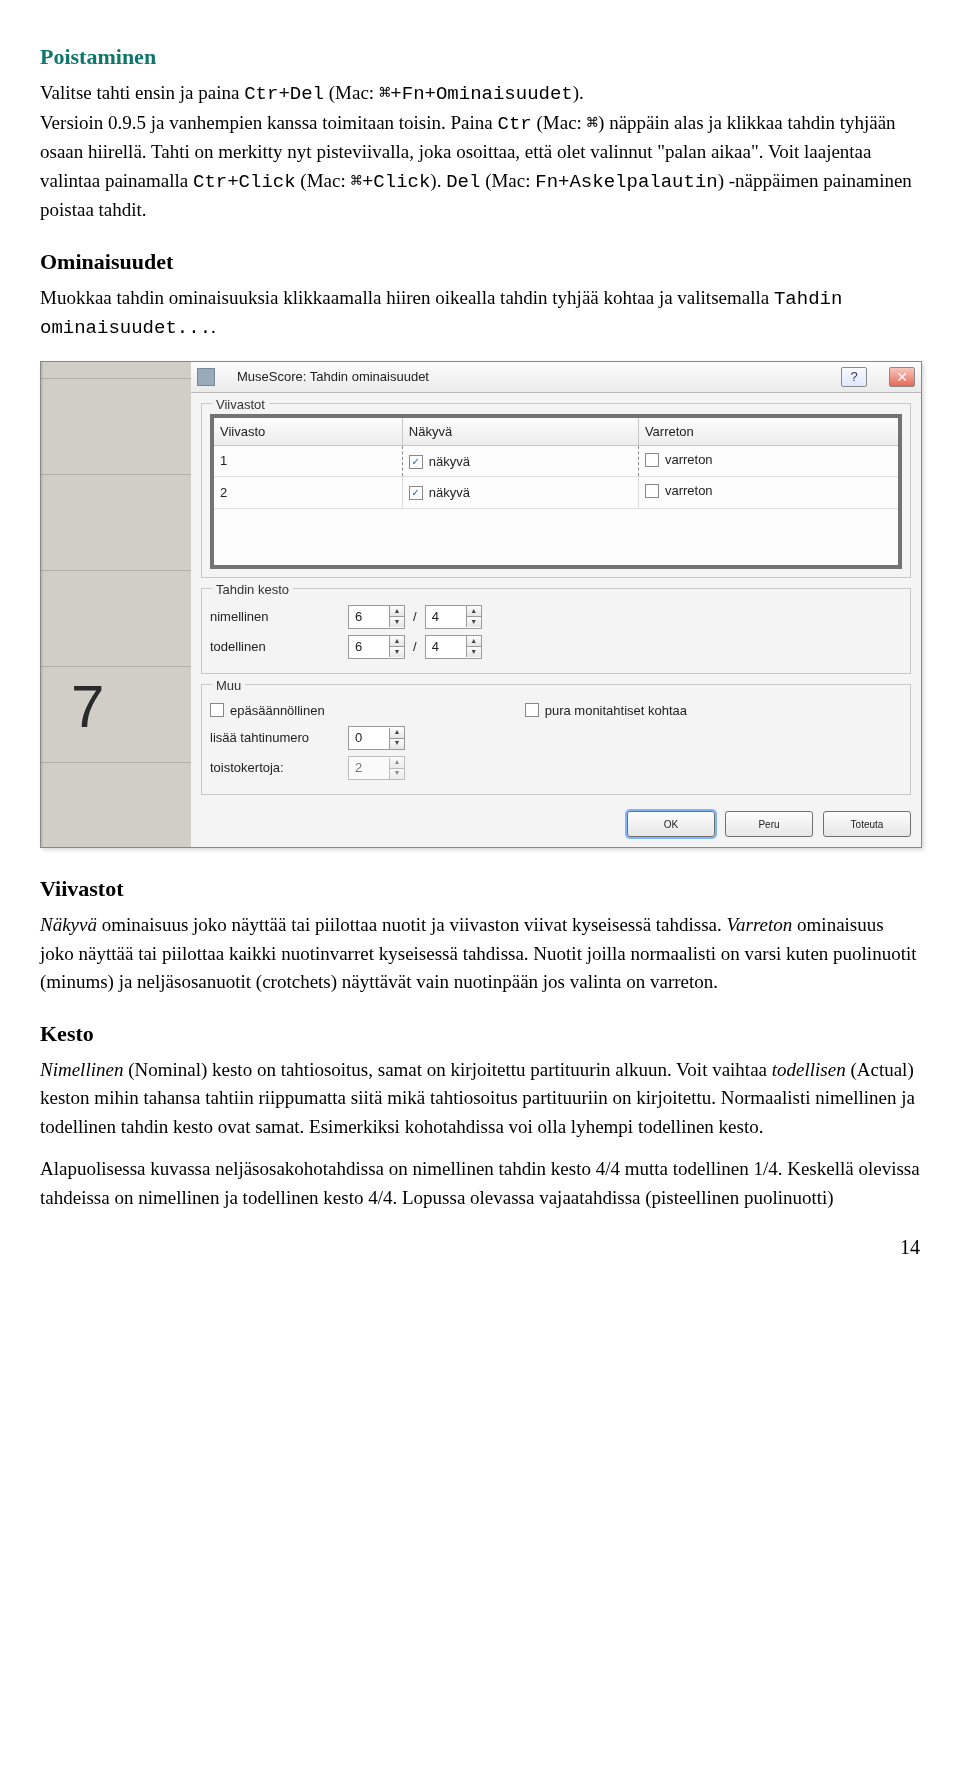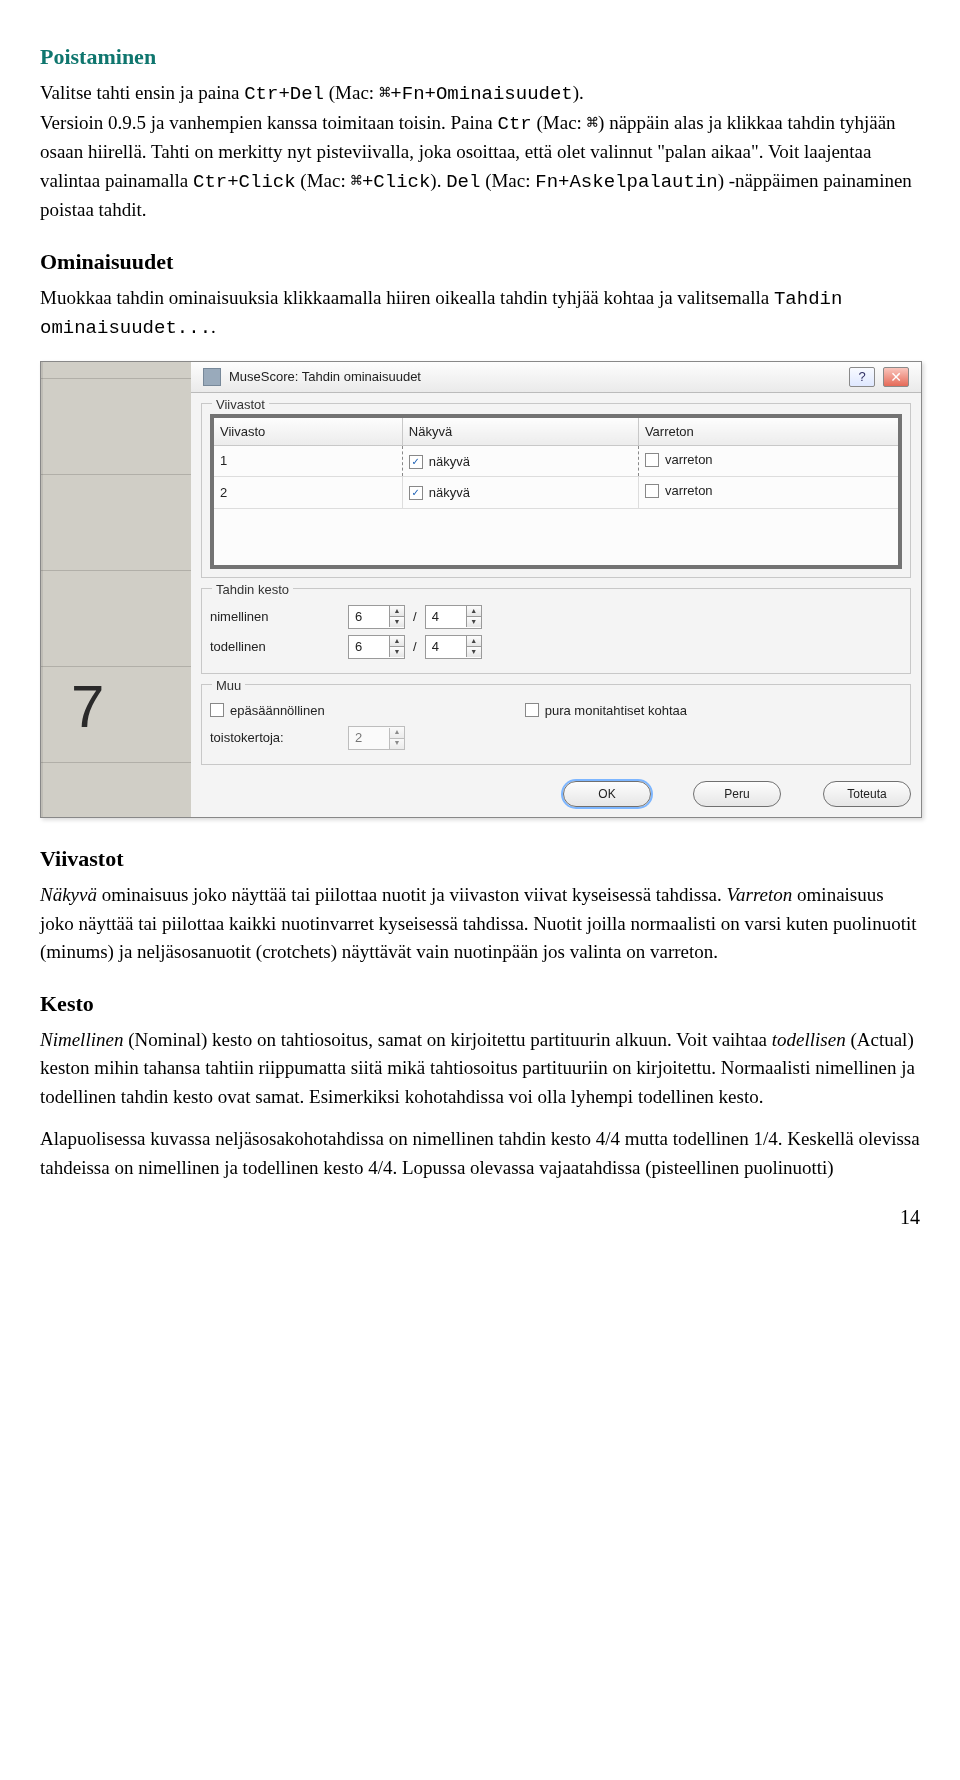--- a/index.html
+++ b/index.html
@@ -45,22 +45,22 @@
     filter: blur(.3px);
   }
   .sheet-glyph{position:absolute; font-size:60px; color:#2a2a2a; font-family: Arial, sans-serif;}
   .dialog-body { flex:1; background:#f4f4f4; }
   .titlebar {
     height: 30px;
     background: linear-gradient(#fdfdfd,#eaeaea);
     border-bottom: 1px solid #bbb;
     display: flex;
     align-items: center;
-    padding: 0 12px;
-    gap: 8px;
+    padding: 0 6px;
+    gap: 22px;
   }
   .titlebar .ico { width:16px; height:16px; background:#9ab; border:1px solid #789; }
   .titlebar .spacer{flex:1;}
   .tb-btn { width:24px; height:18px; border:1px solid #8a8a8a; border-radius:2px; display:flex;align-items:center;justify-content:center; }
   .tb-btn.help{ background:linear-gradient(#f8faff,#dfe8ff); }
   .tb-btn.close{ background:linear-gradient(#f9c5bc,#e56a58); color:#fff; }
   .tb-btn.close span{font-size:14px; line-height:1;}
   .tb-btn.help span{font-size:13px; color:#336;}
   .group {
     border:1px solid #c8c8c8;
@@ -81,21 +81,21 @@
   .chk{display:inline-flex; align-items:center; gap:6px;}
   .chk-box{width:12px;height:12px;border:1px solid #888;background:#fff;display:inline-flex;align-items:center;justify-content:center;font-size:10px;color:#1a5fb4;}
   .row{display:flex;align-items:center;gap:8px;margin:6px 0;}
   .spin{display:inline-flex;align-items:center;border:1px solid #9a9a9a;background:#fff;height:22px;}
   .spin .val{padding:0 6px; min-width:28px; text-align:left;}
   .spin .btns{display:flex;flex-direction:column;border-left:1px solid #9a9a9a;}
   .spin .btns div{width:14px;height:10px;display:flex;align-items:center;justify-content:center;border-bottom:1px solid #9a9a9a;font-size:7px;color:#444;background:linear-gradient(#fdfdfd,#e6e6e6);}
   .spin .btns div:last-child{border-bottom:none;}
   .label{min-width:130px;}
   .dlg-btns{display:flex;justify-content:flex-end;gap:10px;padding:10px;}
-  .push-btn{min-width:86px;height:24px;border:1px solid #707070;border-radius:13px;background:linear-gradient(#fdfdfd,#e6e6e6);font-size:12px;display:flex;align-items:center;justify-content:center;margin-left:32px;}
+  .push-btn{min-width:86px;height:24px;border:1px solid #707070;border-radius:3px;background:linear-gradient(#fdfdfd,#e6e6e6);font-size:10px;display:flex;align-items:center;justify-content:center;}
   .push-btn.primary{box-shadow:0 0 0 2px #7db6ff;}
   .page-num{ text-align:right; font-size:20px; margin-top:20px; }
 </style>
 </head>
 <body>
 
 <h2>Poistaminen</h2>
 
 <p>
   <span>Valitse tahti ensin ja paina </span><span class="mono">Ctr+Del</span><span> (Mac: </span><span class="mono">⌘+Fn+Ominaisuudet</span><span>).</span><br>
@@ -212,20 +212,30 @@
           <span class="chk">
               <span class="chk-box"></span>
               <span>epäsäännöllinen</span>
             </span>
           <span class="chk">
               <span class="chk-box"></span>
               <span>pura monitahtiset kohtaa</span>
             </span>
         </div>
         <div class="row">
+          <div class="label">lisää tahtinumero</div>
+          <div class="spin">
+              <div class="val">0</div>
+              <div class="btns">
+                <div>▲</div>
+                <div>▼</div>
+              </div>
+            </div>
+        </div>
+        <div class="row">
           <div class="label">toistokertoja:</div>
           <div class="spin" style="opacity:.6">
               <div class="val">2</div>
               <div class="btns">
                 <div>▲</div>
                 <div>▼</div>
               </div>
             </div>
         </div>
       </div>

